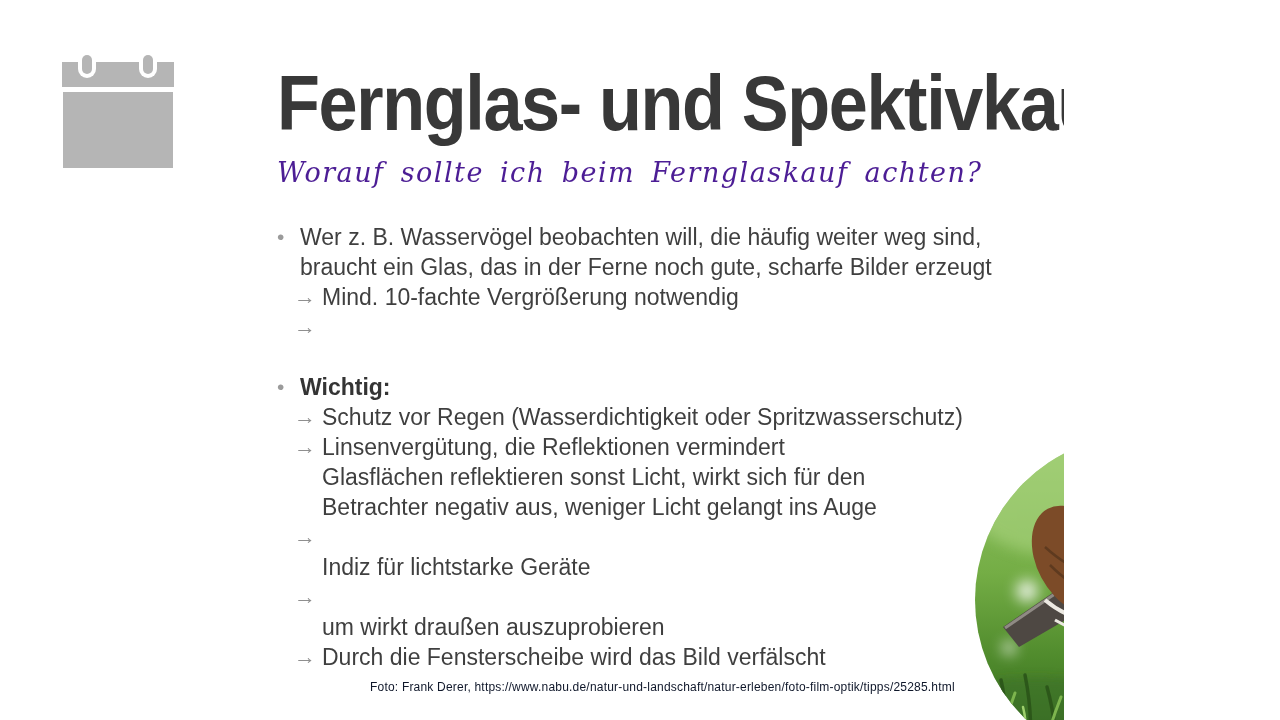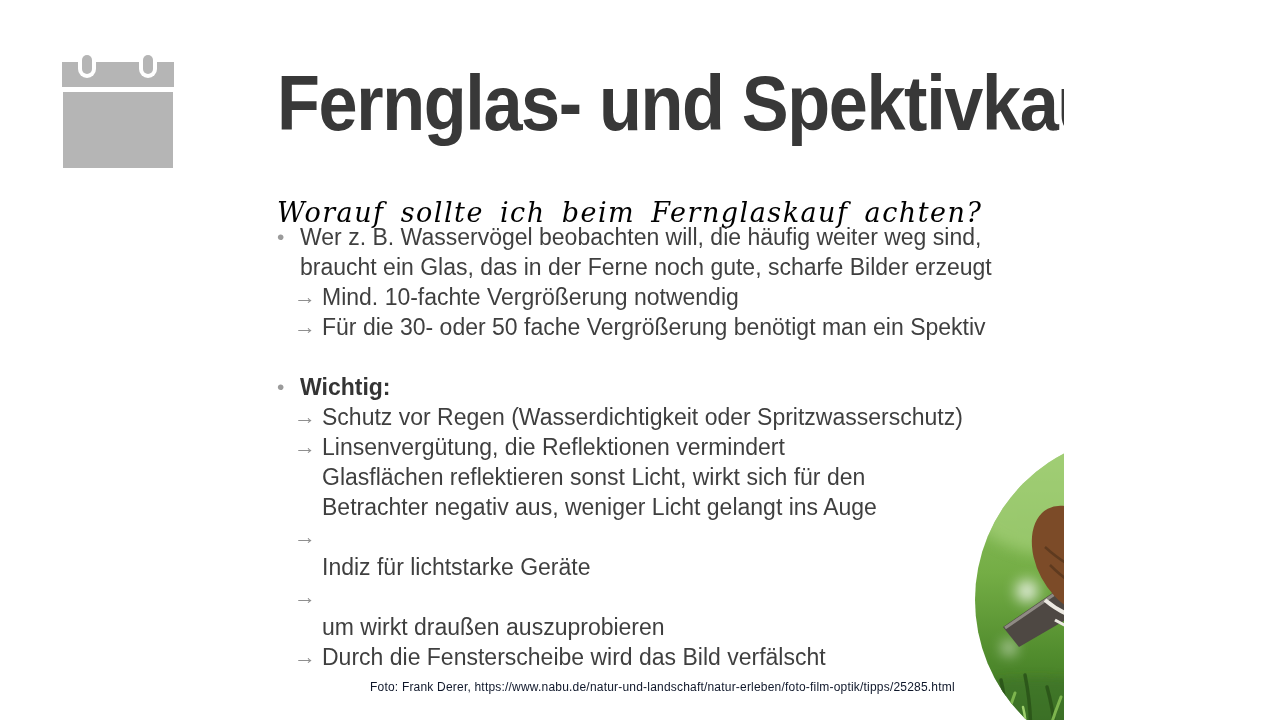--- a/index.html
+++ b/index.html
@@ -9,22 +9,22 @@
 
   .cal-icon{position:absolute;left:62px;top:48px;}
 
   .title{position:absolute;left:277px;top:64px;margin:0;
          font-family:"Liberation Sans",sans-serif;font-weight:700;
          font-size:78px;line-height:78px;letter-spacing:-1.5px;color:#383838;
          transform:scaleX(0.9);transform-origin:0 50%;white-space:nowrap;}
 
   .subtitle{position:absolute;left:277px;top:157px;
             font-family:"DejaVu Serif",serif;font-style:italic;
-            font-size:27px;line-height:32px;color:#000000;
-            letter-spacing:1.5px;word-spacing:6px;white-space:nowrap;margin-top:40px;}
+            font-size:27px;line-height:32px;color:#4c1d95;
+            letter-spacing:1.5px;word-spacing:6px;white-space:nowrap;}
 
   .content{position:absolute;left:277px;top:222px;width:760px;
            font-size:23px;color:#3f3f3f;}
   .line{position:relative;height:30px;line-height:30px;white-space:nowrap;}
   .line.spacer{height:30px;}
   .line.bullet,.line.cont{padding-left:23px;}
   .line.arrow,.line.arrow-cont{padding-left:45px;}
   .marker{position:absolute;top:0;line-height:30px;}
   .marker.dot{left:0;color:#9b9b9b;font-size:21px;}
   .marker.arr{left:17px;color:#8f8f8f;font-size:22px;}
@@ -52,21 +52,21 @@
   </svg>
 
   <h1 class="title">Fernglas- und Spektivkauf</h1>
 
   <div class="subtitle">Worauf sollte ich beim Fernglaskauf achten?</div>
 
   <div class="content">
       <div class="line bullet"><span class="marker dot">•</span><span class="txt">Wer z. B. Wasservögel beobachten will, die häufig weiter weg sind,</span></div>
       <div class="line cont"><span class="txt">braucht ein Glas, das in der Ferne noch gute, scharfe Bilder erzeugt</span></div>
       <div class="line arrow"><span class="marker arr">→</span><span class="txt">Mind. 10-fachte Vergrößerung notwendig</span></div>
-      <div class="line arrow"><span class="marker arr">→</span><span class="txt">Für die 30- oder 50 fache Vergrößerung benötigt man ein Spektiv</span></div>
+      <div class="line arrow"><span class="marker arr">→</span></div>
       <div class="line spacer"></div>
       <div class="line bullet"><span class="marker dot">•</span><span class="txt bold">Wichtig:</span></div>
       <div class="line arrow"><span class="marker arr">→</span><span class="txt">Schutz vor Regen (Wasserdichtigkeit oder Spritzwasserschutz)</span></div>
       <div class="line arrow"><span class="marker arr">→</span><span class="txt">Linsenvergütung, die Reflektionen vermindert</span></div>
       <div class="line arrow-cont"><span class="txt">Glasflächen reflektieren sonst Licht, wirkt sich für den</span></div>
       <div class="line arrow-cont"><span class="txt">Betrachter negativ aus, weniger Licht gelangt ins Auge</span></div>
       <div class="line arrow"><span class="marker arr">→</span></div>
       <div class="line arrow-cont"><span class="txt">Indiz für lichtstarke Geräte</span></div>
       <div class="line arrow"><span class="marker arr">→</span></div>
       <div class="line arrow-cont"><span class="txt">um wirkt draußen auszuprobieren</span></div>

